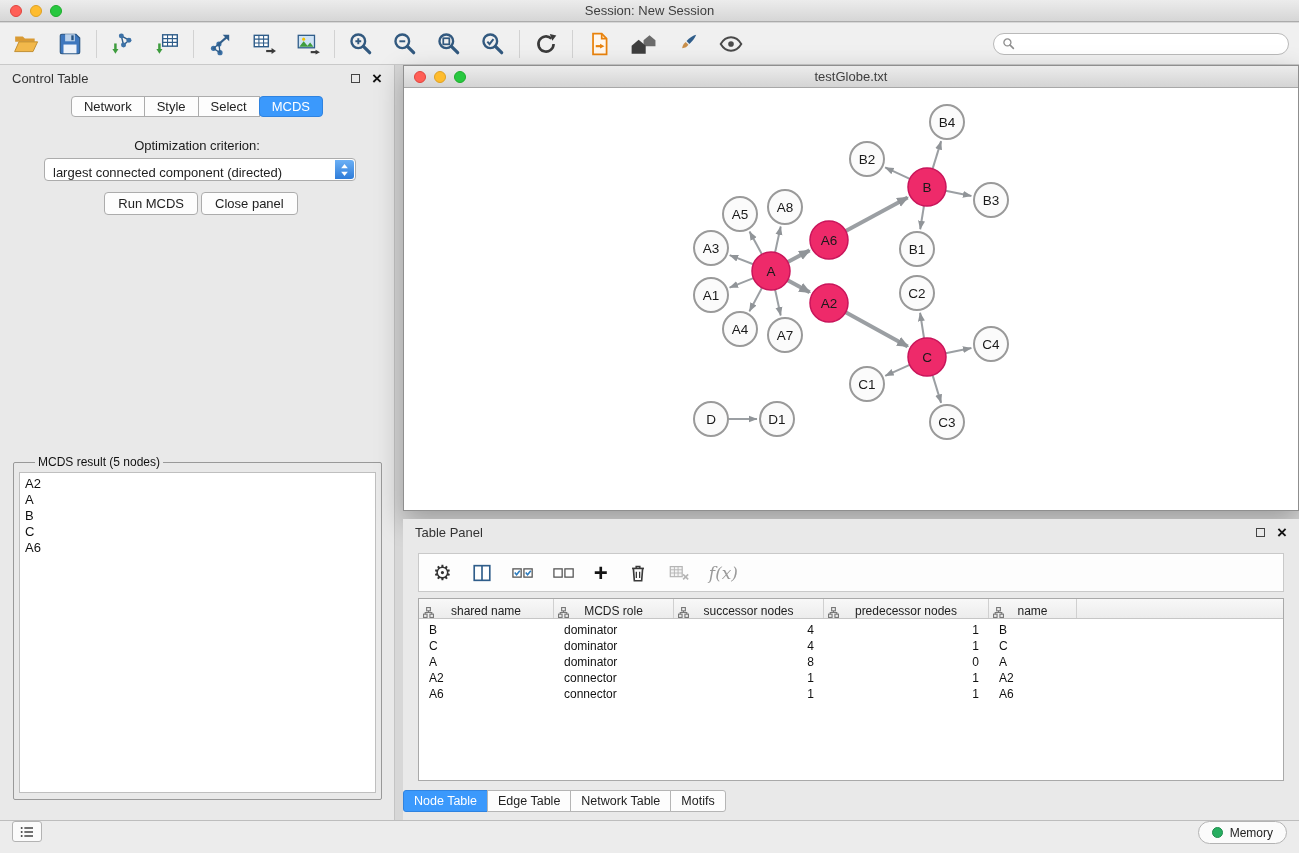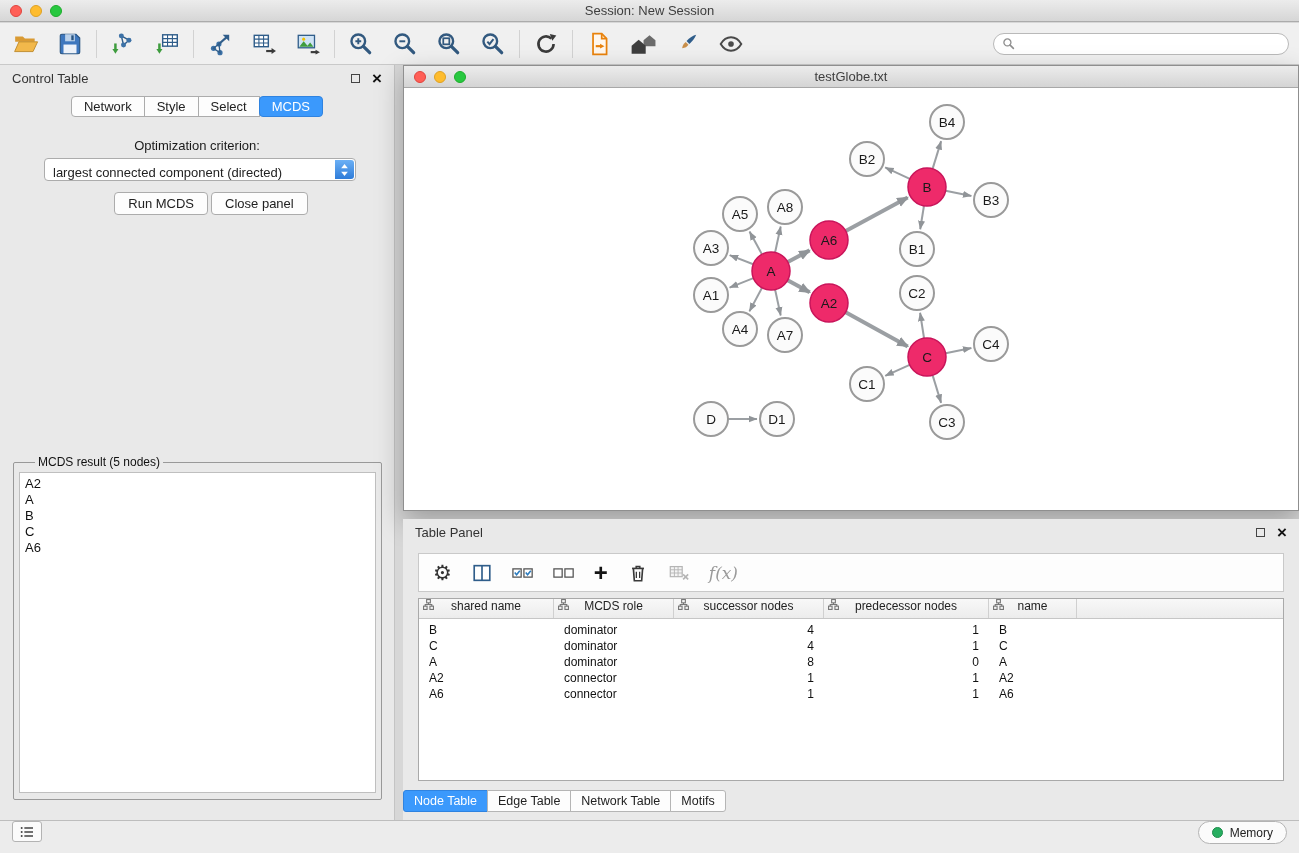--- a/index.html
+++ b/index.html
@@ -31,21 +31,21 @@
   .float-box{width:9px;height:9px;border:1.5px solid #444;cursor:pointer}
   .close-x{font-size:17px;font-weight:bold;color:#111;line-height:1;cursor:pointer}
   .ctabs{position:absolute;top:31px;left:0;right:0;display:flex;justify-content:center}
   .ctab{border:1px solid #ACACAC;background:#FDFDFD;padding:2px 12px;font-size:13px;margin-left:-1px;color:#222;cursor:pointer}
   .ctab:first-child{border-radius:4px 0 0 4px;margin-left:0}
   .ctab:last-child{border-radius:0 4px 4px 0}
   .ctab.active{background:#3B99FC;border-color:#2F83E0;color:#fff;border-radius:4px}
   .opt-label{position:absolute;top:73px;left:0;right:0;text-align:center;font-size:13px;color:#1A1A1A}
   .combo{position:absolute;left:44px;top:93px;width:312px;height:23px;background:#fff;border:1px solid #ACACAC;border-radius:4px;display:flex;align-items:flex-end;padding-left:8px;font-size:13px;cursor:pointer}
   .combo-step{position:absolute;right:1px;top:1px;bottom:1px;width:19px;border-radius:0 3px 3px 0;background:linear-gradient(#6CB0F5,#2E7CD9);display:flex;align-items:center;justify-content:center}
-  .btn-row{position:absolute;top:127px;left:14px;width:100%;display:flex;justify-content:center;gap:3px}
+  .btn-row{position:absolute;top:127px;left:4px;width:100%;display:flex;justify-content:center;gap:3px}
   .pbtn{background:#FDFDFD;border:1px solid #ACACAC;border-radius:4px;padding:3px 13px;font-size:13px;color:#222;cursor:pointer;font-family:"Liberation Sans",sans-serif}
   fieldset.resultbox{position:absolute;left:13px;top:390px;width:369px;height:345px;border:1px solid #999;border-radius:2px;padding:3px 5px 6px 5px;background:transparent}
   fieldset.resultbox legend{font-size:12px;padding:0 3px;margin-left:16px;color:#111}
   .result-list{background:#fff;border:1px solid #BFBFBF;width:100%;height:100%;overflow:hidden;padding:3px 5px}
   .ritem{font-size:13px;line-height:16px;color:#111;cursor:default}
 
   
   .net-window{position:absolute;left:403px;top:65px;width:896px;height:446px;background:#fff;border:1px solid #8F8F8F;box-shadow:0 10px 26px rgba(0,0,0,0.28)}
   .net-titlebar{height:22px;background:linear-gradient(#ECECEC,#D4D4D4);border-bottom:1px solid #A8A8A8;position:relative;display:flex;align-items:center;justify-content:center}
   .net-canvas-wrap{position:absolute;left:0;top:23px;right:0;bottom:0;background:#fff;overflow:hidden}
@@ -54,21 +54,21 @@
   
   .table-panel{position:absolute;left:403px;top:519px;width:896px;height:301px;background:#E9E9E9}
   .tp-toolbar{position:absolute;left:15px;top:34px;width:866px;height:39px;background:#FDFDFD;border:1px solid #C9C9C9;display:flex;align-items:center;gap:19px;padding:0 14px}
   .ticon2{width:22px;height:22px;cursor:pointer;flex:none}
   .gear-glyph{font-size:21px;color:#333;cursor:pointer;line-height:1}
   .plus-glyph{font-size:24px;font-weight:bold;color:#141414;cursor:pointer;line-height:0.8}
   .fx{font-family:"DejaVu Serif",serif;font-style:italic;font-size:17px;color:#9A9A9A;cursor:pointer}
   .tp-table{position:absolute;left:15px;top:79px;width:866px;height:183px;background:#fff;border:1px solid #A9A9A9;overflow:hidden}
   .thead{display:flex;height:20px;background:linear-gradient(#F8F8F8,#ECECEC);border-bottom:1px solid #C6C6C6}
   .thead::after{content:"";flex:1}
-  .th{border-right:1px solid #D0D0D0;display:flex;align-items:flex-start;justify-content:center;font-size:12px;position:relative;color:#222;cursor:pointer}
+  .th{border-right:1px solid #D0D0D0;display:flex;align-items:flex-end;justify-content:center;font-size:12px;position:relative;color:#222;cursor:pointer}
   .th .hic{position:absolute;left:4px;width:11px;height:11px}
   .c0{width:135px}.c1{width:120px}.c2{width:150px}.c3{width:165px}.c4{width:88px}
   .tbody{padding-top:3px}
   .trow{display:flex;height:16px;align-items:center;cursor:default}
   .td{font-size:12px;padding-left:10px;color:#111;overflow:hidden;white-space:nowrap}
   .td.num{text-align:right;padding-right:10px;padding-left:0}
   .ttabs{position:absolute;bottom:8px;left:0;right:16px;display:flex;justify-content:flex-start}
   .ttab{border:1px solid #B5B5B5;background:#FDFDFD;padding:3px 10px;font-size:12.5px;margin-left:-1px;color:#222;cursor:pointer}
   .ttab:first-child{margin-left:0;border-radius:3px 0 0 3px}
   .ttab:last-child{border-radius:0 3px 3px 0}

